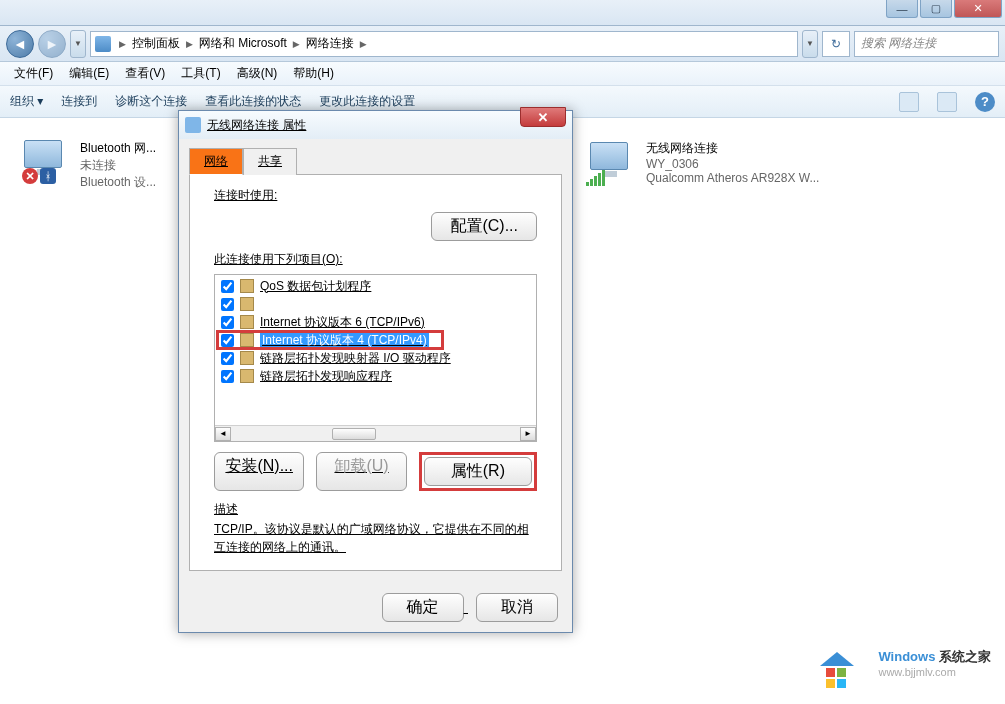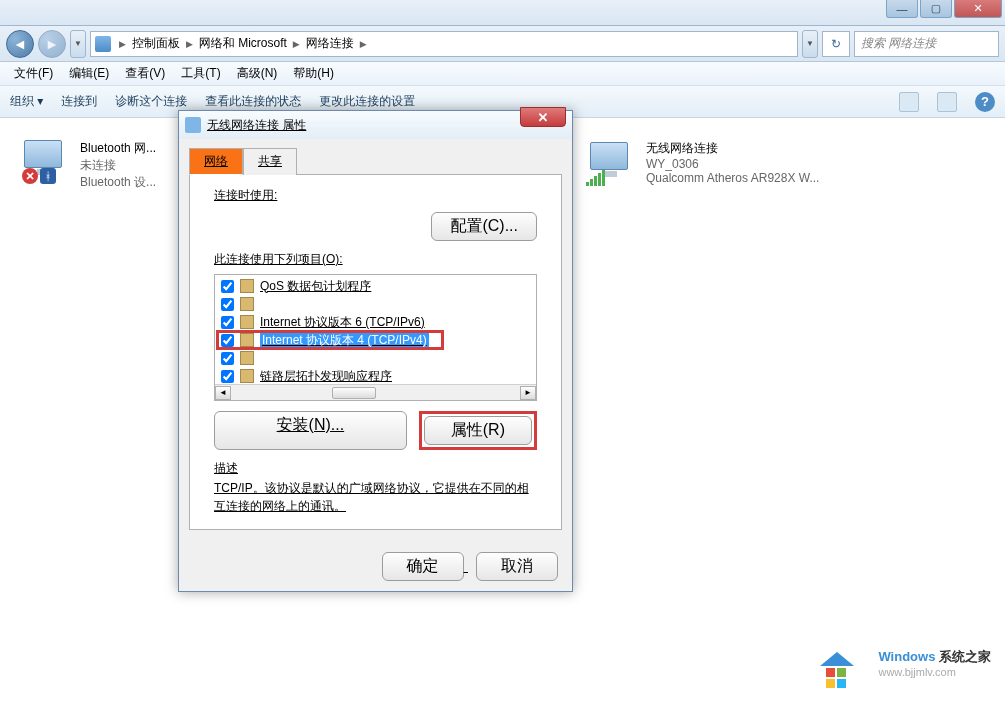--- a/index.html
+++ b/index.html
@@ -57,21 +57,21 @@
 .tabs { display:flex; font-size:12px; position:relative; top:1px; }
 .tab { padding:4px 14px; border:1px solid #b0b0b0; background:#f0f0f0; border-bottom:none; cursor:pointer; }
 .tab.active { background:#f97316; border-bottom:1px solid #fff; }
 .tab-pane { border:1px solid #b0b0b0; background:#fff; padding:12px 24px 14px; font-size:12px; }
 .lbl { margin-bottom:6px; }
 .adapter-box { border:1px solid #b0b0b0; padding:6px 8px; display:flex; align-items:center; gap:8px; background:#fff; }
 .adapter-box .aicon{width:16px;height:16px;background:linear-gradient(#9fc7ea,#5a94c9);border-radius:2px;}
 .cfg-row { text-align:right; margin:8px 0 10px; }
 .btn { display:inline-block; padding:3px 18px; font-size:16px; background:linear-gradient(#fefefe,#e6e6e6); border:1px solid #9c9c9c; border-radius:6px; cursor:pointer; }
 .btn.disabled{color:#999;}
-.list-wrap { border:1px solid #b0b0b0; height:127px; overflow:hidden; position:relative; background:#fff; }
+.list-wrap { border:1px solid #b0b0b0; height:168px; overflow:hidden; position:relative; background:#fff; }
 .list-wrap .scroll-h{position:absolute;left:0;right:0;bottom:0;height:16px;background:#f0f0f0;border-top:1px solid #d0d0d0;display:flex;align-items:center;}
 .scroll-h .sbtn{width:16px;height:14px;background:linear-gradient(#fefefe,#dcdcdc);border:1px solid #b0b0b0;display:flex;align-items:center;justify-content:center;font-size:8px;}
 .scroll-h .strack{flex:1;position:relative;height:14px;}
 .scroll-h .sthumb{position:absolute;left:35%;width:44px;height:12px;top:1px;background:linear-gradient(#fefefe,#dcdcdc);border:1px solid #b0b0b0;border-radius:2px;}
 .list-items{padding:2px 0 0;}
 .li-row { display:flex; align-items:center; gap:6px; padding:1px 6px; font-size:12px; height:18px; }
 .li-row input[type=checkbox]{width:13px;height:13px;flex-shrink:0;}
 .li-row .iic{width:14px;height:14px;background:#d9b86f;border:1px solid #a5894a;flex-shrink:0;}
 .li-row.sel{ }
 .li-row.sel .txt{ background:#3399ff; color:#fff; padding:0 2px; }
@@ -213,38 +213,40 @@
               <span class="txt">Internet 协议版本 6 (TCP/IPv6)</span>
             </div>
           <div class="li-row sel">
               <input type="checkbox" checked="" style="">
               <div class="iic"></div>
               <span class="txt">Internet 协议版本 4 (TCP/IPv4)</span>
             </div>
           <div class="li-row">
               <input type="checkbox" checked="" style="">
               <div class="iic"></div>
+              <span class="txt">链路层拓扑发现映射器 I/O 驱动程序</span>
             </div>
           <div class="li-row">
               <input type="checkbox" checked="" style="">
               <div class="iic"></div>
               <span class="txt">链路层拓扑发现响应程序</span>
             </div>
         </div>
         <div class="red-box1" style="left:1px;top:55px;width:228px;height:20px;"></div>
         <div class="scroll-h">
           <div class="sbtn">◄</div>
           <div class="strack">
               <div class="sthumb"></div>
             </div>
           <div class="sbtn">►</div>
         </div>
       </div>
       <div class="btns3">
         <span class="btn">安装(N)...</span>
+        <span class="btn disabled">卸载(U)</span>
         <span class="red-box2"><span class="btn" style="padding:3px 26px;">属性(R)</span></span>
       </div>
       <div class="desc">
         <div class="dh">描述</div>
         <div class="dt">TCP/IP。该协议是默认的广域网络协议，它提供在不同的相互连接的网络上的通讯。</div>
       </div>
     </div>
   </div>
   <div class="dlg-footer">
     <span class="btn">确定</span>

